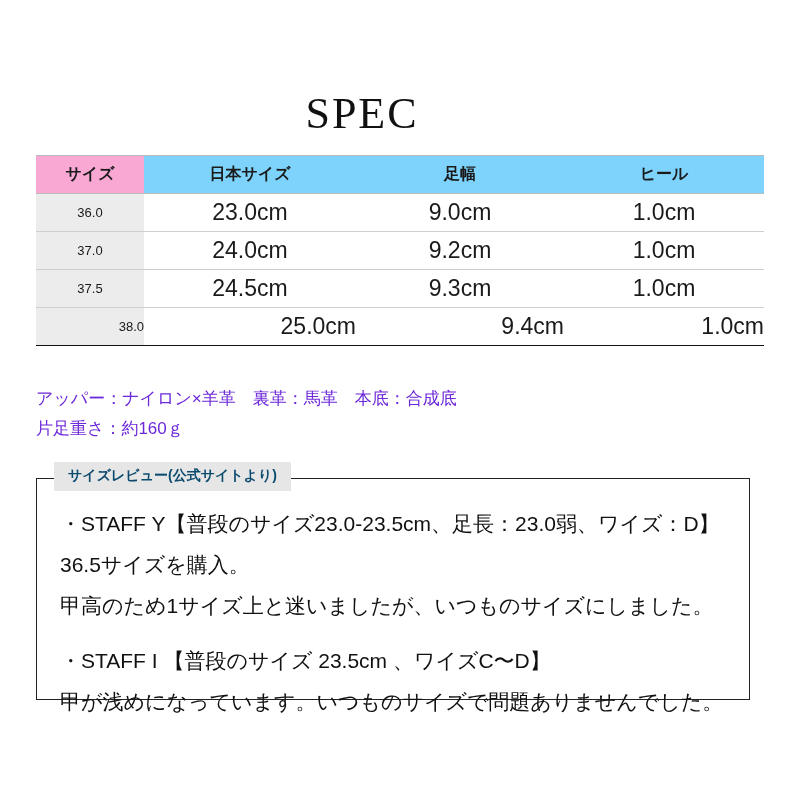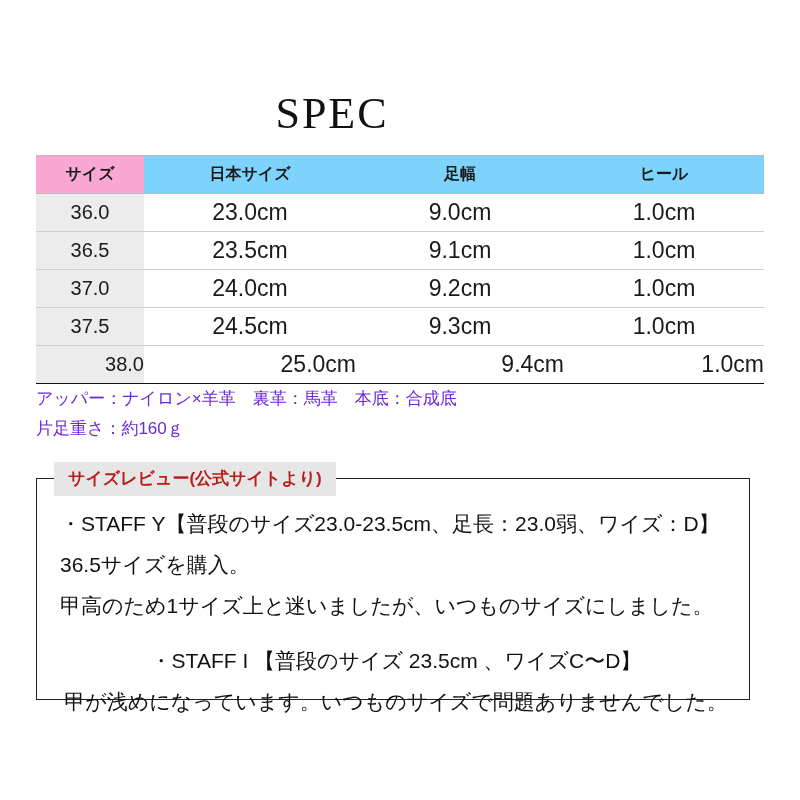--- a/index.html
+++ b/index.html
@@ -26,20 +26,21 @@
     position: absolute;
     top: 92px;
     left: 0;
     width: 664px;
     text-align: center;
     font-family: "Liberation Serif", serif;
     font-size: 44px;
     letter-spacing: 2px;
     color: #111111;
     line-height: 1;
+    padding-left: 30px;
   }
 
   
   .spec-table {
     position: absolute;
     top: 155px;
     left: 36px;
     width: 728px;
     border-collapse: collapse;
     font-size: 17px;
@@ -66,21 +67,21 @@
   }
   .spec-table thead th.hdr-size {
     background: #f9a8d4;
   }
   .spec-table tbody td {
     border-bottom: 1px solid #cfcfcf;
     font-size: 23px;
   }
   .spec-table tbody td.size-cell {
     background: #ececec;
-    font-size: 20px;
+    font-size: 13px;
   }
   .spec-table tbody tr:last-child td {
     border-bottom: 1px solid #111111;
     text-align: right;
   }
 
   
   .materials {
     position: absolute;
     top: 384px;
@@ -98,23 +99,23 @@
     top: 462px;
     left: 36px;
     width: 716px;
   }
   .review-label {
     position: absolute;
     top: 0;
     left: 18px;
     background: #e6e6e6;
     padding: 5px 14px 6px 14px;
-    font-size: 17px;
+    font-size: 14px;
     font-weight: bold;
-    color: #b91c1c;
+    color: #0c4a6e;
     z-index: 2;
   }
   .review-box {
     position: absolute;
     top: 16px;
     left: 0;
     width: 714px;
     height: 222px;
     border: 1px solid #222222;
     box-sizing: border-box;
@@ -123,21 +124,21 @@
   .review-body {
     position: absolute;
     top: 42px;
     left: 24px;
     width: 672px;
     font-size: 21px;
     line-height: 1.95;
     color: #111111;
   }
   .review-block { margin-bottom: 14px; }
-  .review-block:last-child { margin-bottom: 4px; text-align: center; }
+  .review-block:last-child { margin-bottom: 4px; }
   .review-line { white-space: nowrap; }
 </style>
 </head>
 <body>
 
 <div class="page">
 
   <div class="spec-title">SPEC</div>
 
   <table class="spec-table">
@@ -153,26 +154,20 @@
         <th>日本サイズ</th>
         <th>足幅</th>
         <th>ヒール</th>
       </tr>
     </thead>
     <tbody>
       <tr>
         <td class="size-cell">36.0</td>
         <td>23.0cm</td>
         <td>9.0cm</td>
-        <td>1.0cm</td>
-      </tr>
-      <tr>
-        <td class="size-cell">36.5</td>
-        <td>23.5cm</td>
-        <td>9.1cm</td>
         <td>1.0cm</td>
       </tr>
       <tr>
         <td class="size-cell">37.0</td>
         <td>24.0cm</td>
         <td>9.2cm</td>
         <td>1.0cm</td>
       </tr>
       <tr>
         <td class="size-cell">37.5</td>

